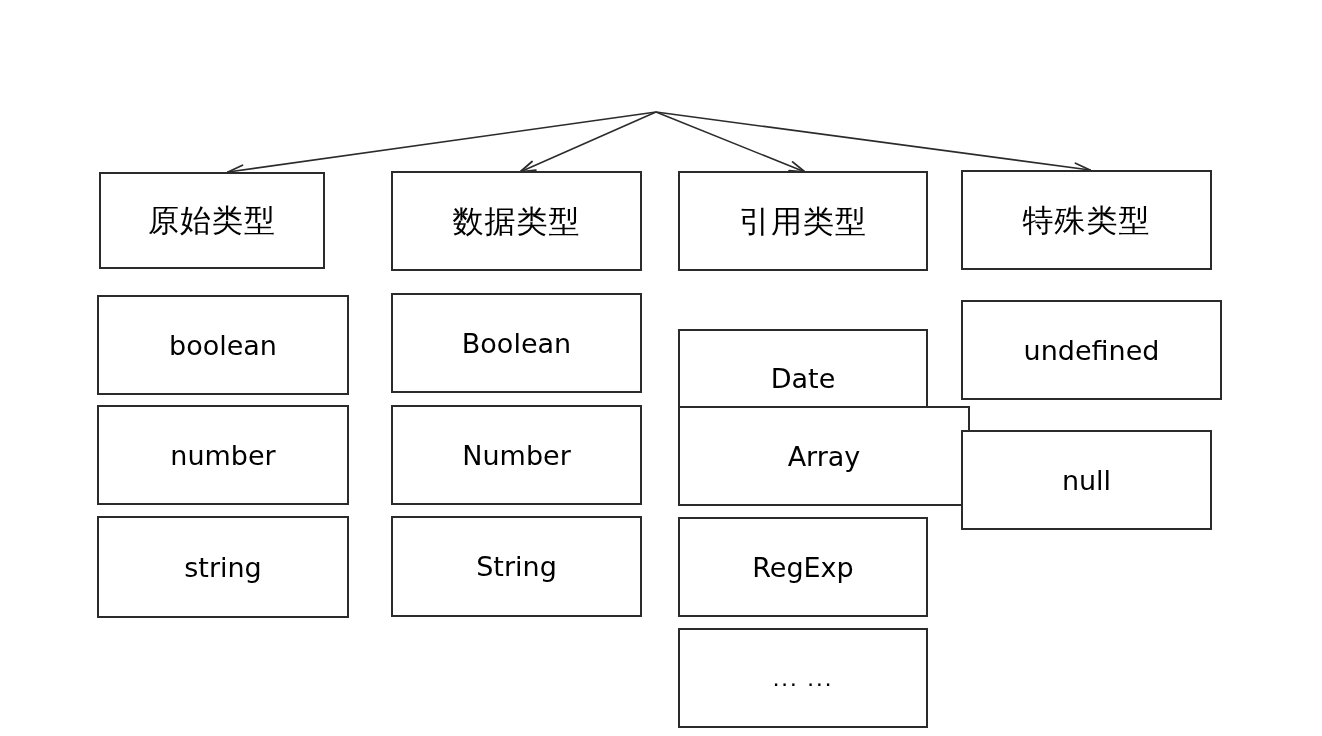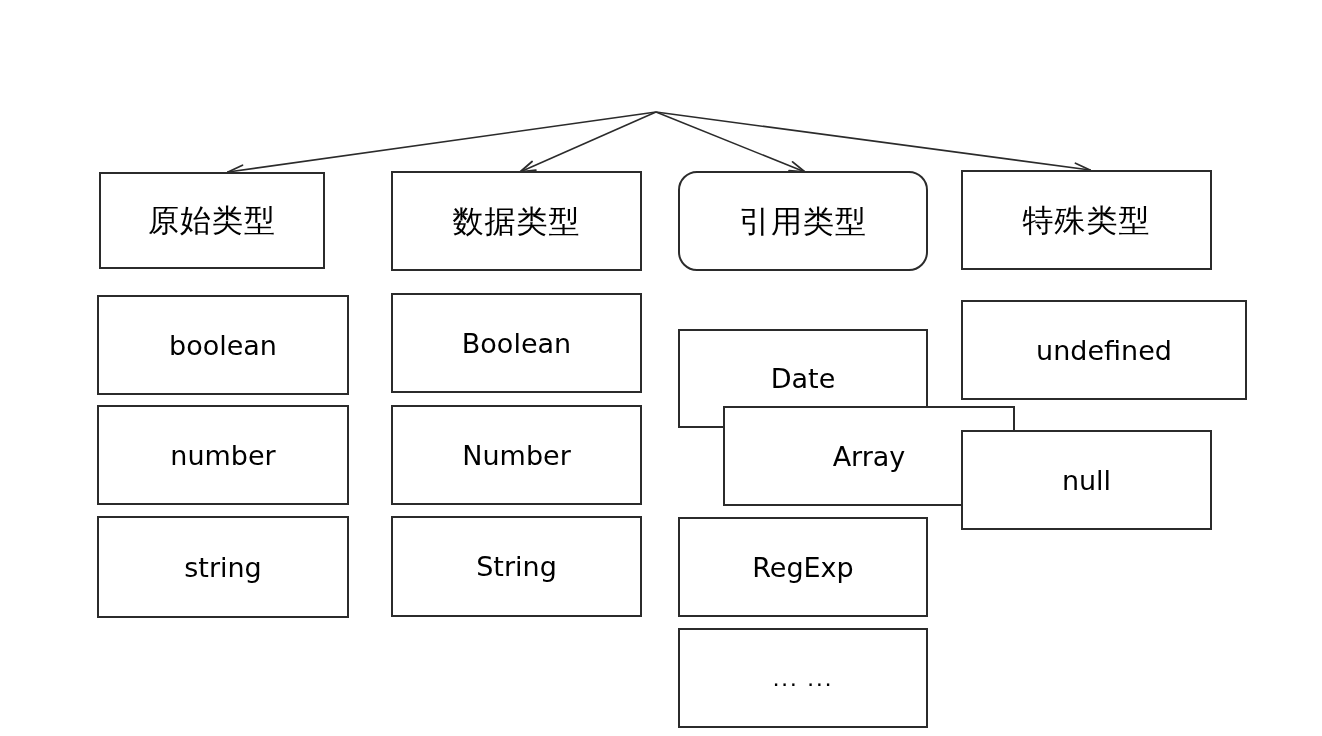--- a/index.html
+++ b/index.html
@@ -110,39 +110,39 @@
       </div>
       <div class="node node-leaf" style="left: 391px; top: 293px; width: 251px; height: 100px;">
         <span class="label label-latin">Boolean</span>
       </div>
       <div class="node node-leaf" style="left: 391px; top: 405px; width: 251px; height: 100px;">
         <span class="label label-latin">Number</span>
       </div>
       <div class="node node-leaf" style="left: 391px; top: 516px; width: 251px; height: 101px;">
         <span class="label label-latin">String</span>
       </div>
-      <div class="node node-cat" style="left: 678px; top: 171px; width: 250px; height: 100px; border-radius: 19px;">
+      <div class="node node-cat" style="left: 678px; top: 171px; width: 250px; height: 100px;">
         <span class="label label-cjk">引用类型</span>
       </div>
       <div class="node node-leaf" style="left: 678px; top: 297px; width: 250px; height: 99px; margin-top: 32px;">
         <span class="label label-latin">Date</span>
       </div>
-      <div class="node node-leaf" style="left: 678px; top: 406px; width: 292px; height: 100px; margin-left: 45px;">
+      <div class="node node-leaf" style="left: 678px; top: 406px; width: 292px; height: 100px;">
         <span class="label label-latin">Array</span>
       </div>
       <div class="node node-leaf" style="left: 678px; top: 517px; width: 250px; height: 100px;">
         <span class="label label-latin">RegExp</span>
       </div>
       <div class="node node-leaf" style="left: 678px; top: 628px; width: 250px; height: 100px;">
         <span class="label label-dots">... ...</span>
       </div>
       <div class="node node-cat" style="left: 961px; top: 170px; width: 251px; height: 100px;">
         <span class="label label-cjk">特殊类型</span>
       </div>
-      <div class="node node-leaf" style="left: 961px; top: 300px; width: 286px; height: 100px; text-align: right;">
+      <div class="node node-leaf" style="left: 961px; top: 300px; width: 261px; height: 100px; text-align: right;">
         <span class="label label-latin">undefined</span>
       </div>
       <div class="node node-leaf" style="left: 961px; top: 430px; width: 251px; height: 100px;">
         <span class="label label-latin">null</span>
       </div>
     </div>
 
 </div>
 
 </body></html>

